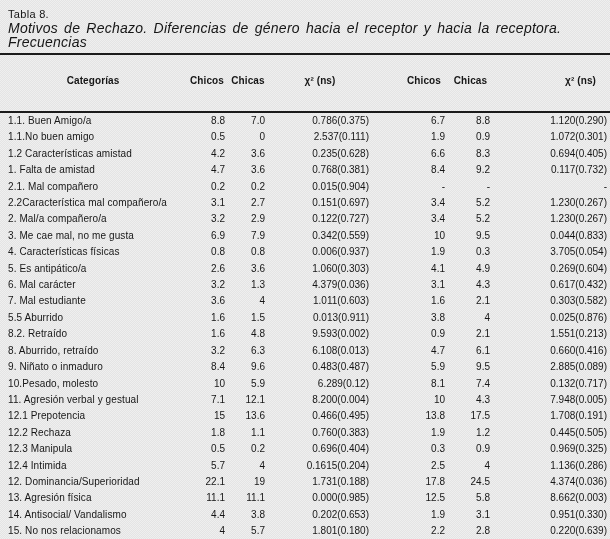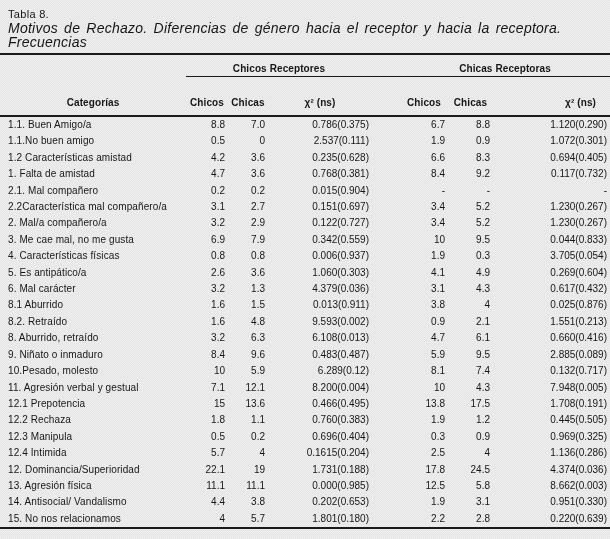--- a/index.html
+++ b/index.html
@@ -22,21 +22,21 @@
     border-collapse:collapse;
     table-layout:fixed;
     border-top:2px solid #1b1b1b;
     border-bottom:2px solid #1b1b1b;
     margin-top:4px;
   }
   th,td{margin:0;padding:0;overflow:hidden;}
   thead th{font-weight:bold;font-size:10px;letter-spacing:.1px;}
   tr.group-row th{height:19px;vertical-align:bottom;padding-bottom:2px;}
   tr.group-row th.grp{border-bottom:1.5px solid #1b1b1b;text-align:center;}
-  tr.cols-row th{height:31px;vertical-align:bottom;padding-bottom:7px;text-align:center;border-bottom:2px solid #1b1b1b;}
+  tr.cols-row th{height:31px;vertical-align:bottom;padding-bottom:25px;text-align:center;border-bottom:2px solid #1b1b1b;}
   tr.cols-row th.last{text-align:right;padding-right:14px;}
   tbody td{font-size:10px;height:16.4px;line-height:16.4px;white-space:nowrap;}
   td.cat{text-align:left;padding-left:8px;letter-spacing:.1px;margin-left:48px;}
   td.num{text-align:right;padding-right:3px;}
   td.last{}
 </style>
 </head>
 <body>
 
 <div class="page">
@@ -51,26 +51,20 @@
       <col style="width:186px">
       <col style="width:42px">
       <col style="width:40px">
       <col style="width:104px">
       <col style="width:28px">
       <col style="width:48px">
       <col style="width:45px">
       <col style="width:117px">
     </colgroup>
     <thead>
-      <tr class="group-row">
-        <th></th>
-        <th class="grp" colspan="3">Chicos Receptores</th>
-        <th class="grp"></th>
-        <th class="grp" colspan="3">Chicas Receptoras</th>
-      </tr>
       <tr class="cols-row">
         <th>Categorías</th>
         <th>Chicos</th>
         <th>Chicas</th>
         <th>χ² (ns)</th>
         <th></th>
         <th>Chicos</th>
         <th>Chicas</th>
         <th class="last">χ² (ns)</th>
       </tr>
@@ -190,23 +184,33 @@
     <td class="cat">6. Mal carácter</td>
     <td class="num">3.2</td>
     <td class="num">1.3</td>
     <td class="num">4.379(0.036)</td>
     <td></td>
     <td class="num">3.1</td>
     <td class="num">4.3</td>
     <td class="num last">0.617(0.432)</td>
   </tr>
 
-
-  <tr>
-    <td class="cat">8.1 Aburrido</td>
+  <tr>
+    <td class="cat">7. Mal estudiante</td>
+    <td class="num">3.6</td>
+    <td class="num">4</td>
+    <td class="num">1.011(0.603)</td>
+    <td></td>
+    <td class="num">1.6</td>
+    <td class="num">2.1</td>
+    <td class="num last">0.303(0.582)</td>
+  </tr>
+
+  <tr>
+    <td class="cat">5.5 Aburrido</td>
     <td class="num">1.6</td>
     <td class="num">1.5</td>
     <td class="num">0.013(0.911)</td>
     <td></td>
     <td class="num">3.8</td>
     <td class="num">4</td>
     <td class="num last">0.025(0.876)</td>
   </tr>
 
   <tr>

